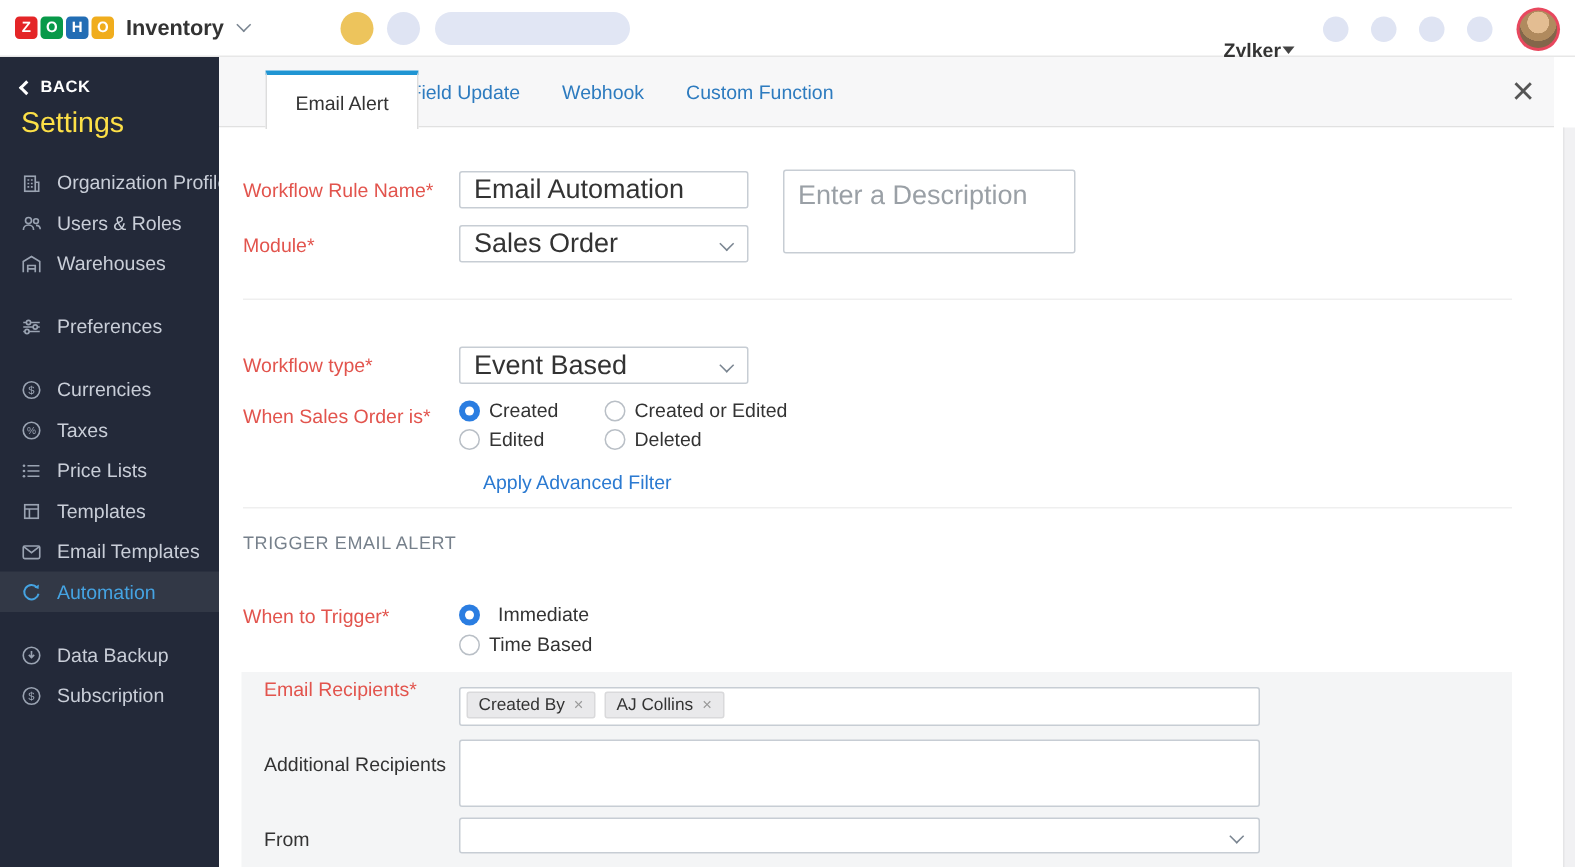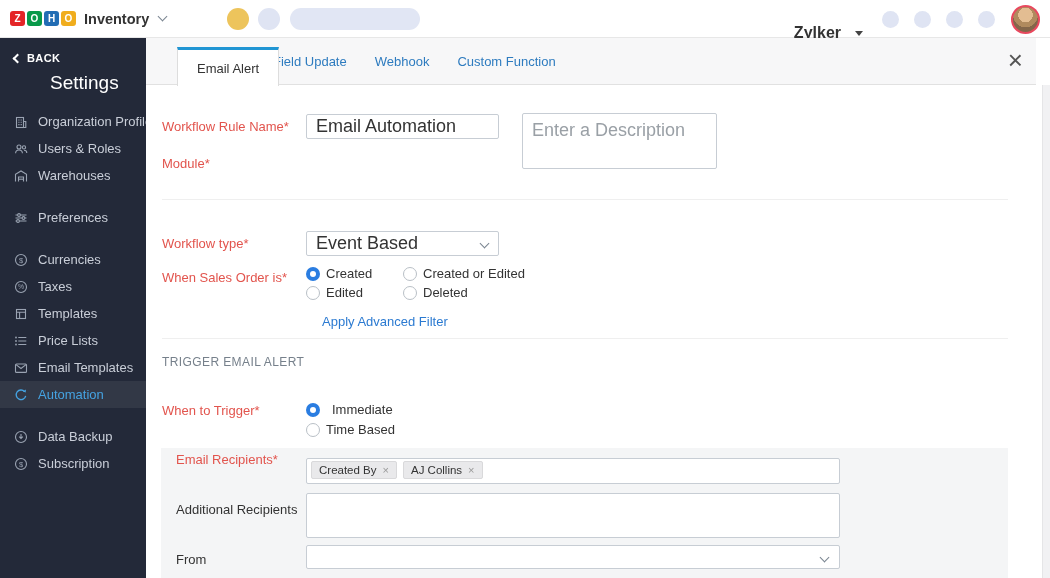--- a/index.html
+++ b/index.html
@@ -16,35 +16,35 @@
   .t-z { background:#e42527; } .t-o1 { background:#089949; } .t-h { background:#226db4; } .t-o2 { background:#f0ad1d; }
   .product-name { font-size:14.5px; font-weight:bold; color:#333; margin-left:6px; }
   .chev { display:inline-block; width:7px; height:7px; border-right:1.5px solid #7a8591;
     border-bottom:1.5px solid #7a8591; transform:rotate(45deg); }
   .logo-chev { margin-left:8px; margin-top:-4px; }
   .tb-dot { border-radius:50%; }
   .tb-yellow { position:absolute; left:227px; top:8px; width:22px; height:22px; background:#edc45c; }
   .tb-grey1 { position:absolute; left:258px; top:8px; width:22px; height:22px; background:#dfe4f3; }
   .tb-search { position:absolute; left:290px; top:8px; width:130px; height:22px; background:#e1e6f4; border-radius:11px; }
   .tb-right { position:absolute; right:10px; top:0; height:38px; display:flex; align-items:center; gap:8px; }
-  .org-name { font-size:16px; color:#333; font-weight:bold; margin-right:4px; cursor:pointer; display:flex; align-items:center; gap:14px;margin-top:28px;}
+  .org-name { font-size:13px; color:#333; font-weight:bold; margin-right:4px; cursor:pointer; display:flex; align-items:center; gap:1px;margin-top:28px;}
   .caret-down { width:0; height:0; border-left:4px solid transparent; border-right:4px solid transparent; border-top:5px solid #444; }
   .tb-mini { width:17px; height:17px; background:#dfe4f3; border-radius:50%; margin-left:7px; }
   .avatar { width:29px; height:29px; border-radius:50%; background:#e8485e; margin-left:8px;
     display:flex; align-items:center; justify-content:center; cursor:pointer; }
   .avatar-inner { width:25px; height:25px; border-radius:50%;
     background:radial-gradient(circle at 50% 32%, #e3bd92 0 34%, #b08a5e 35% 58%, #83664a 59%); }
 
   
   .sidebar { position:absolute; left:0; top:38px; width:146px; height:540px; background:#232939; color:#c9ced8; }
   .back-row { display:flex; align-items:center; gap:6px; padding:14px 0 0 14px; cursor:pointer; }
   .back-chev { width:7px; height:7px; border-left:2px solid #fff; border-bottom:2px solid #fff;
     transform:rotate(45deg); }
   .back-label { color:#fff; font-size:11px; font-weight:bold; letter-spacing:.4px; }
-  .sb-title { color:#ffffff; font-size:19px; font-weight:500; padding:8px 0 0 14px;margin-left:36px; }
+  .sb-title { color:#fde047; font-size:19px; font-weight:500; padding:8px 0 0 14px; }
   .sb-list { margin-top:14px; }
   .sb-item { height:27px; display:flex; align-items:center; gap:9px; padding-left:13px;
     font-size:13px; color:#c9ced8; cursor:pointer; white-space:nowrap; }
   .sb-item .sb-icon { width:16px; height:16px; flex:0 0 16px; color:#9aa3b2; display:flex; align-items:center; justify-content:center; }
   .sb-item svg { stroke:currentColor; fill:none; stroke-width:1.1; }
   .sb-gap { margin-top:15px; }
   .sb-item.active { background:rgba(255,255,255,.07); color:#45a3e2; }
   .sb-item.active .sb-icon { color:#45a3e2; }
 
   
@@ -195,37 +195,37 @@
               <circle cx="8" cy="8" r="5.5"></circle>
               <text x="8" y="10.4" font-size="6.8" text-anchor="middle" fill="currentColor" stroke="none">%</text>
             </svg>
         </span>
         <span>Taxes</span>
       </div>
 
       <div class="sb-item">
         <span class="sb-icon">
           <svg width="16" height="16" viewBox="0 0 16 16">
-              <rect x="3.5" y="3.5" width="9" height="9"></rect>
-              <path d="M3.5 6.3h9M6.6 6.3v6.2"></path>
-            </svg>
-        </span>
-        <span>Templates</span>
-      </div>
-
-      <div class="sb-item">
-        <span class="sb-icon">
-          <svg width="16" height="16" viewBox="0 0 16 16">
               <path d="M5.3 4.5h8M5.3 8h8M5.3 11.5h8"></path>
               <circle cx="3" cy="4.5" r=".9" fill="currentColor" stroke="none"></circle>
               <circle cx="3" cy="8" r=".9" fill="currentColor" stroke="none"></circle>
               <circle cx="3" cy="11.5" r=".9" fill="currentColor" stroke="none"></circle>
             </svg>
         </span>
         <span>Price Lists</span>
+      </div>
+
+      <div class="sb-item">
+        <span class="sb-icon">
+          <svg width="16" height="16" viewBox="0 0 16 16">
+              <rect x="3.5" y="3.5" width="9" height="9"></rect>
+              <path d="M3.5 6.3h9M6.6 6.3v6.2"></path>
+            </svg>
+        </span>
+        <span>Templates</span>
       </div>
 
       <div class="sb-item">
         <span class="sb-icon">
           <svg width="16" height="16" viewBox="0 0 16 16">
               <rect x="2.5" y="4" width="11" height="8.4" rx="1"></rect>
               <path d="M3 4.6l5 3.9 5-3.9"></path>
             </svg>
         </span>
         <span>Email Templates</span>
@@ -274,20 +274,24 @@
     <span class="close-x">×</span>
   </div>
 
   <div class="content">
 
     <span class="f-label req" style="top:34px;">Workflow Rule Name*</span>
     <input class="tbox" style="left: 160px; top: 29px; width: 193px; height: 25px;" value="Email Automation">
     <textarea class="tbox" style="left: 376px; top: 28px; width: 195px; height: 56px;" placeholder="Enter a Description"></textarea>
 
     <span class="f-label req" style="top:71px;">Module*</span>
+    <div class="tbox select" style="left:160px; top:65px; width:193px; height:25px;">
+      <span>Sales Order</span>
+      <span class="chev"></span>
+    </div>
 
     <div class="divider" style="top:114px;"></div>
 
     <span class="f-label req" style="top:151px;">Workflow type*</span>
     <div class="tbox select" style="left:160px; top:146px; width:193px; height:25px;">
       <span>Event Based</span>
       <span class="chev"></span>
     </div>
 
     <span class="f-label req" style="top:185px;">When Sales Order is*</span>

